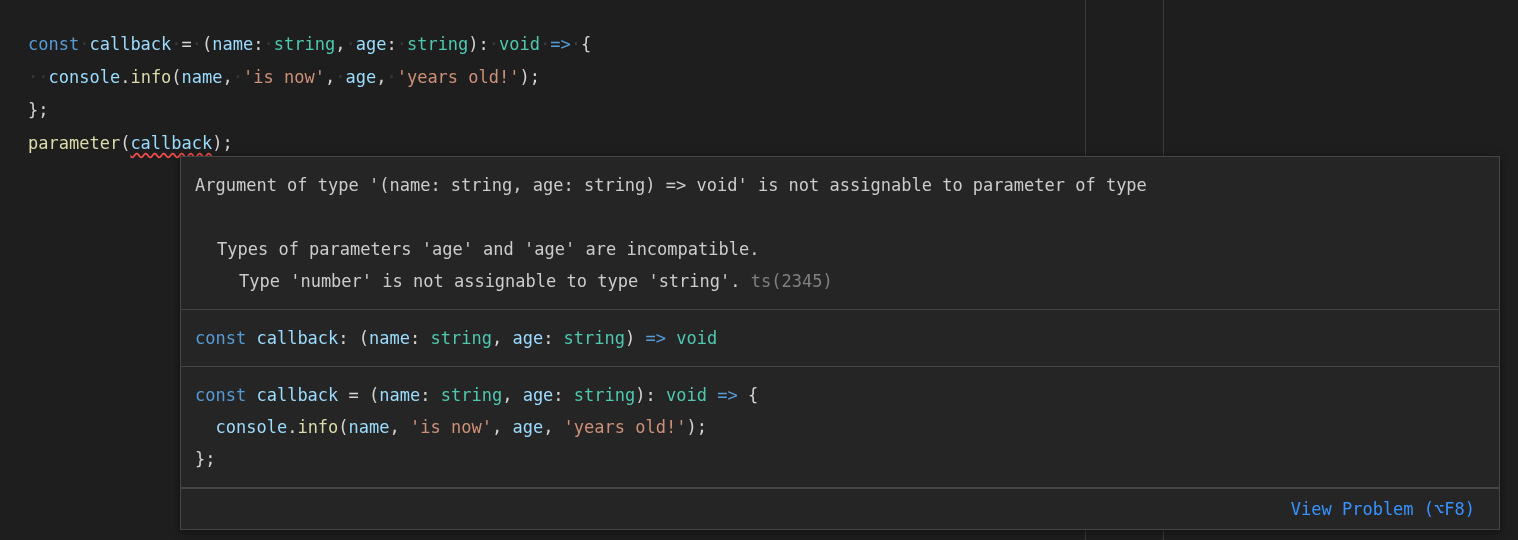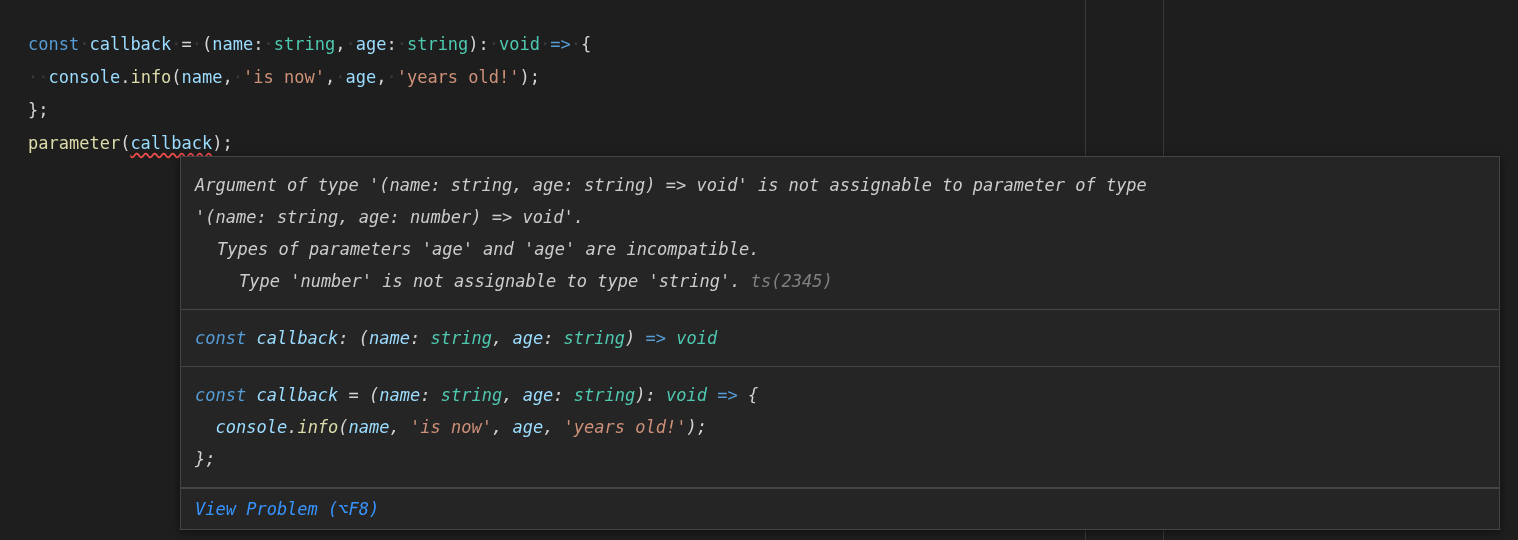--- a/index.html
+++ b/index.html
@@ -48,35 +48,35 @@
   .ruler.r2 { left: 1163px; }
   .hover-widget {
     position: absolute;
     left: 180px;
     top: 156px;
     width: 1320px;
     background: #252526;
     border: 1px solid #454545;
     box-shadow: 0 2px 8px rgba(0,0,0,0.5);
     font-size: 17px;
-    font-style: italic;
   }
   .hover-section {
     border-bottom: 1px solid #454545;
     padding: 12px 14px;
     line-height: 32px;
   }
   .hover-section:last-of-type { border-bottom: none; }
   .err-code { color: #808080; }
   .hover-footer {
     border-top: 1px solid #454545;
-    padding: 10px 14px;
+    padding: 10px 24px;
     display: flex;
     gap: 30px;
     align-items: center;
+    justify-content: flex-end;
   }
   .link { color: #3794ff; cursor: pointer; }
   .dim { color: #a0a0a0; }
   .msg-text { color: #cccccc; white-space: pre-wrap; }
   .pad1 { padding-left: 22px; display: block; }
   .pad2 { padding-left: 44px; display: block; }
 </style>
 </head>
 <body>
 
@@ -89,21 +89,21 @@
   <div class="code-line"><span class="dot">·</span><span class="dot">·</span><span class="var">console</span><span class="punc">.</span><span class="fn">info</span><span class="punc">(</span><span class="var">name</span><span class="punc">,</span><span class="dot">·</span><span class="str">'is now'</span><span class="punc">,</span><span class="dot">·</span><span class="var">age</span><span class="punc">,</span><span class="dot">·</span><span class="str">'years old!'</span><span class="punc">)</span><span class="punc">;</span></div>
 
   <div class="code-line"><span class="punc">};</span></div>
 
   <div class="code-line"><span class="fn">parameter</span><span class="punc">(</span><span class="callback-err">callback</span><span class="punc">)</span><span class="punc">;</span></div>
 </div>
 
 <div class="hover-widget">
   <div class="hover-section">
     <span class="msg-text">Argument of type '(name: string, age: string) =&gt; void' is not assignable to parameter of type</span><br>
-    <span class="msg-text">'(name: string, age: number) =&gt; void'.</span><br>
+    <br>
     <span class="msg-text pad1">Types of parameters 'age' and 'age' are incompatible.</span>
     <span class="pad2"><span class="msg-text">Type 'number' is not assignable to type 'string'.</span><span class="err-code"> ts(2345)</span></span>
   </div>
 
   <div class="hover-section">
     <span class="kw-const">const</span><span> </span><span class="var">callback</span><span class="punc">: </span><span class="punc">(</span><span class="param">name</span><span class="punc">: </span><span class="kw-type">string</span><span class="punc">, </span><span class="param">age</span><span class="punc">: </span><span class="kw-type">string</span><span class="punc">)</span><span class="arrow"> =&gt; </span><span class="kw-void">void</span>
   </div>
 
   <div class="hover-section">
     <div class="code-line"><span class="kw-const">const</span><span> </span><span class="var">callback</span><span class="op"> = </span><span class="punc">(</span><span class="param">name</span><span class="punc">: </span><span class="kw-type">string</span><span class="punc">, </span><span class="param">age</span><span class="punc">: </span><span class="kw-type">string</span><span class="punc">)</span><span class="punc">: </span><span class="kw-void">void</span><span> </span><span class="arrow">=&gt;</span><span> </span><span class="punc">{</span></div>

